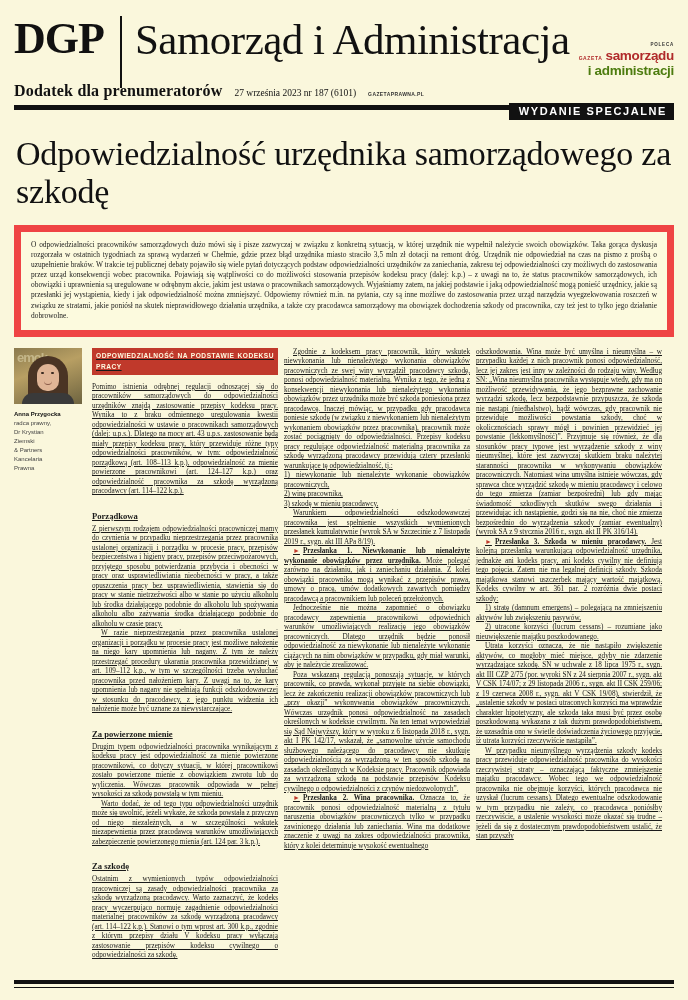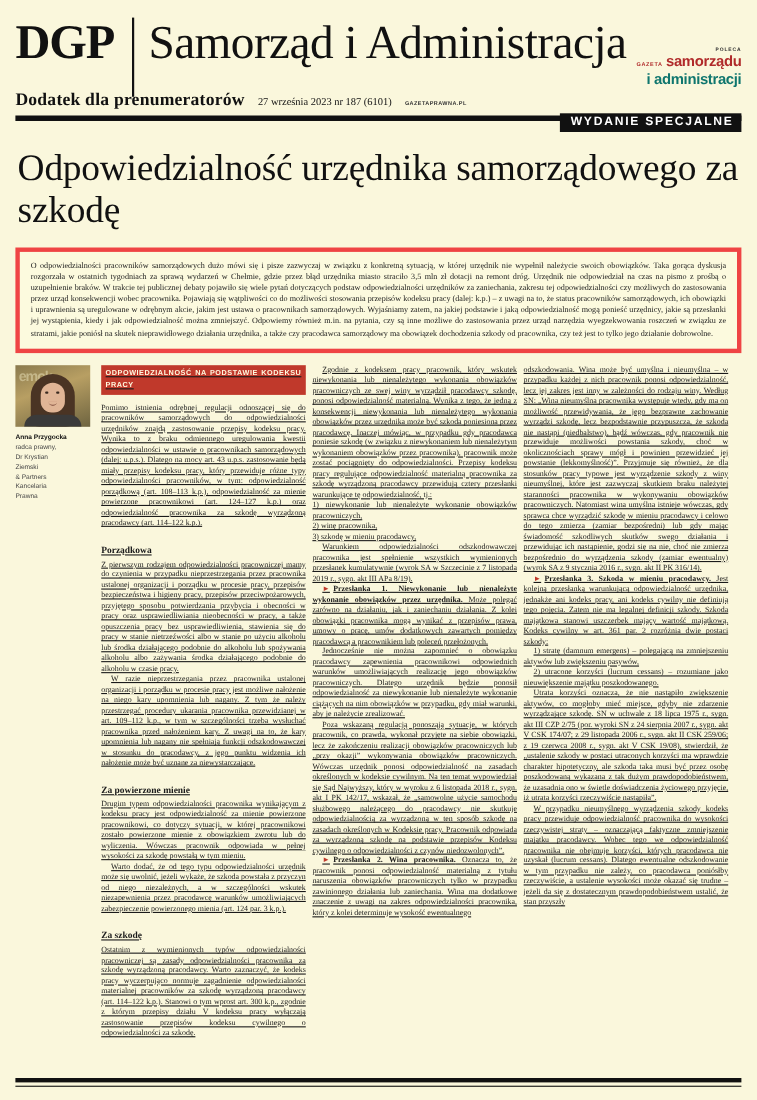--- a/index.html
+++ b/index.html
@@ -108,21 +108,21 @@
     font-family:"Liberation Sans", sans-serif;
     font-size:13.5px;
     font-weight:bold;
     color:#b02a2a;
     letter-spacing:-0.3px;
   }
   .gaz-line2{
     font-family:"Liberation Sans", sans-serif;
     font-size:13.5px;
     font-weight:bold;
-    color:#0f766e;
+    color:#4d7c0f;
     letter-spacing:-0.3px;
     line-height:14px;
   }
   
   .barrow{
     position:relative;
     height:14px;
     margin-top:3px;
   }
   .blackbar{
@@ -148,21 +148,21 @@
     font-size:34px;
     line-height:38px;
     color:#111;
     margin-top:16px;
     margin-left:2px;
     letter-spacing:-0.2px;
   }
   
   .leadbox{
     margin-top:14px;
-    border:4px solid #ef4444;
+    border:7px solid #ef4444;
     background:#fcfade;
     padding:8px 10px 9px 10px;
     font-family:"Liberation Serif", serif;
     font-size:7.4px;
     line-height:10.1px;
     text-align:justify;
     color:#1a1a1a;
   }
   
   .cols{

